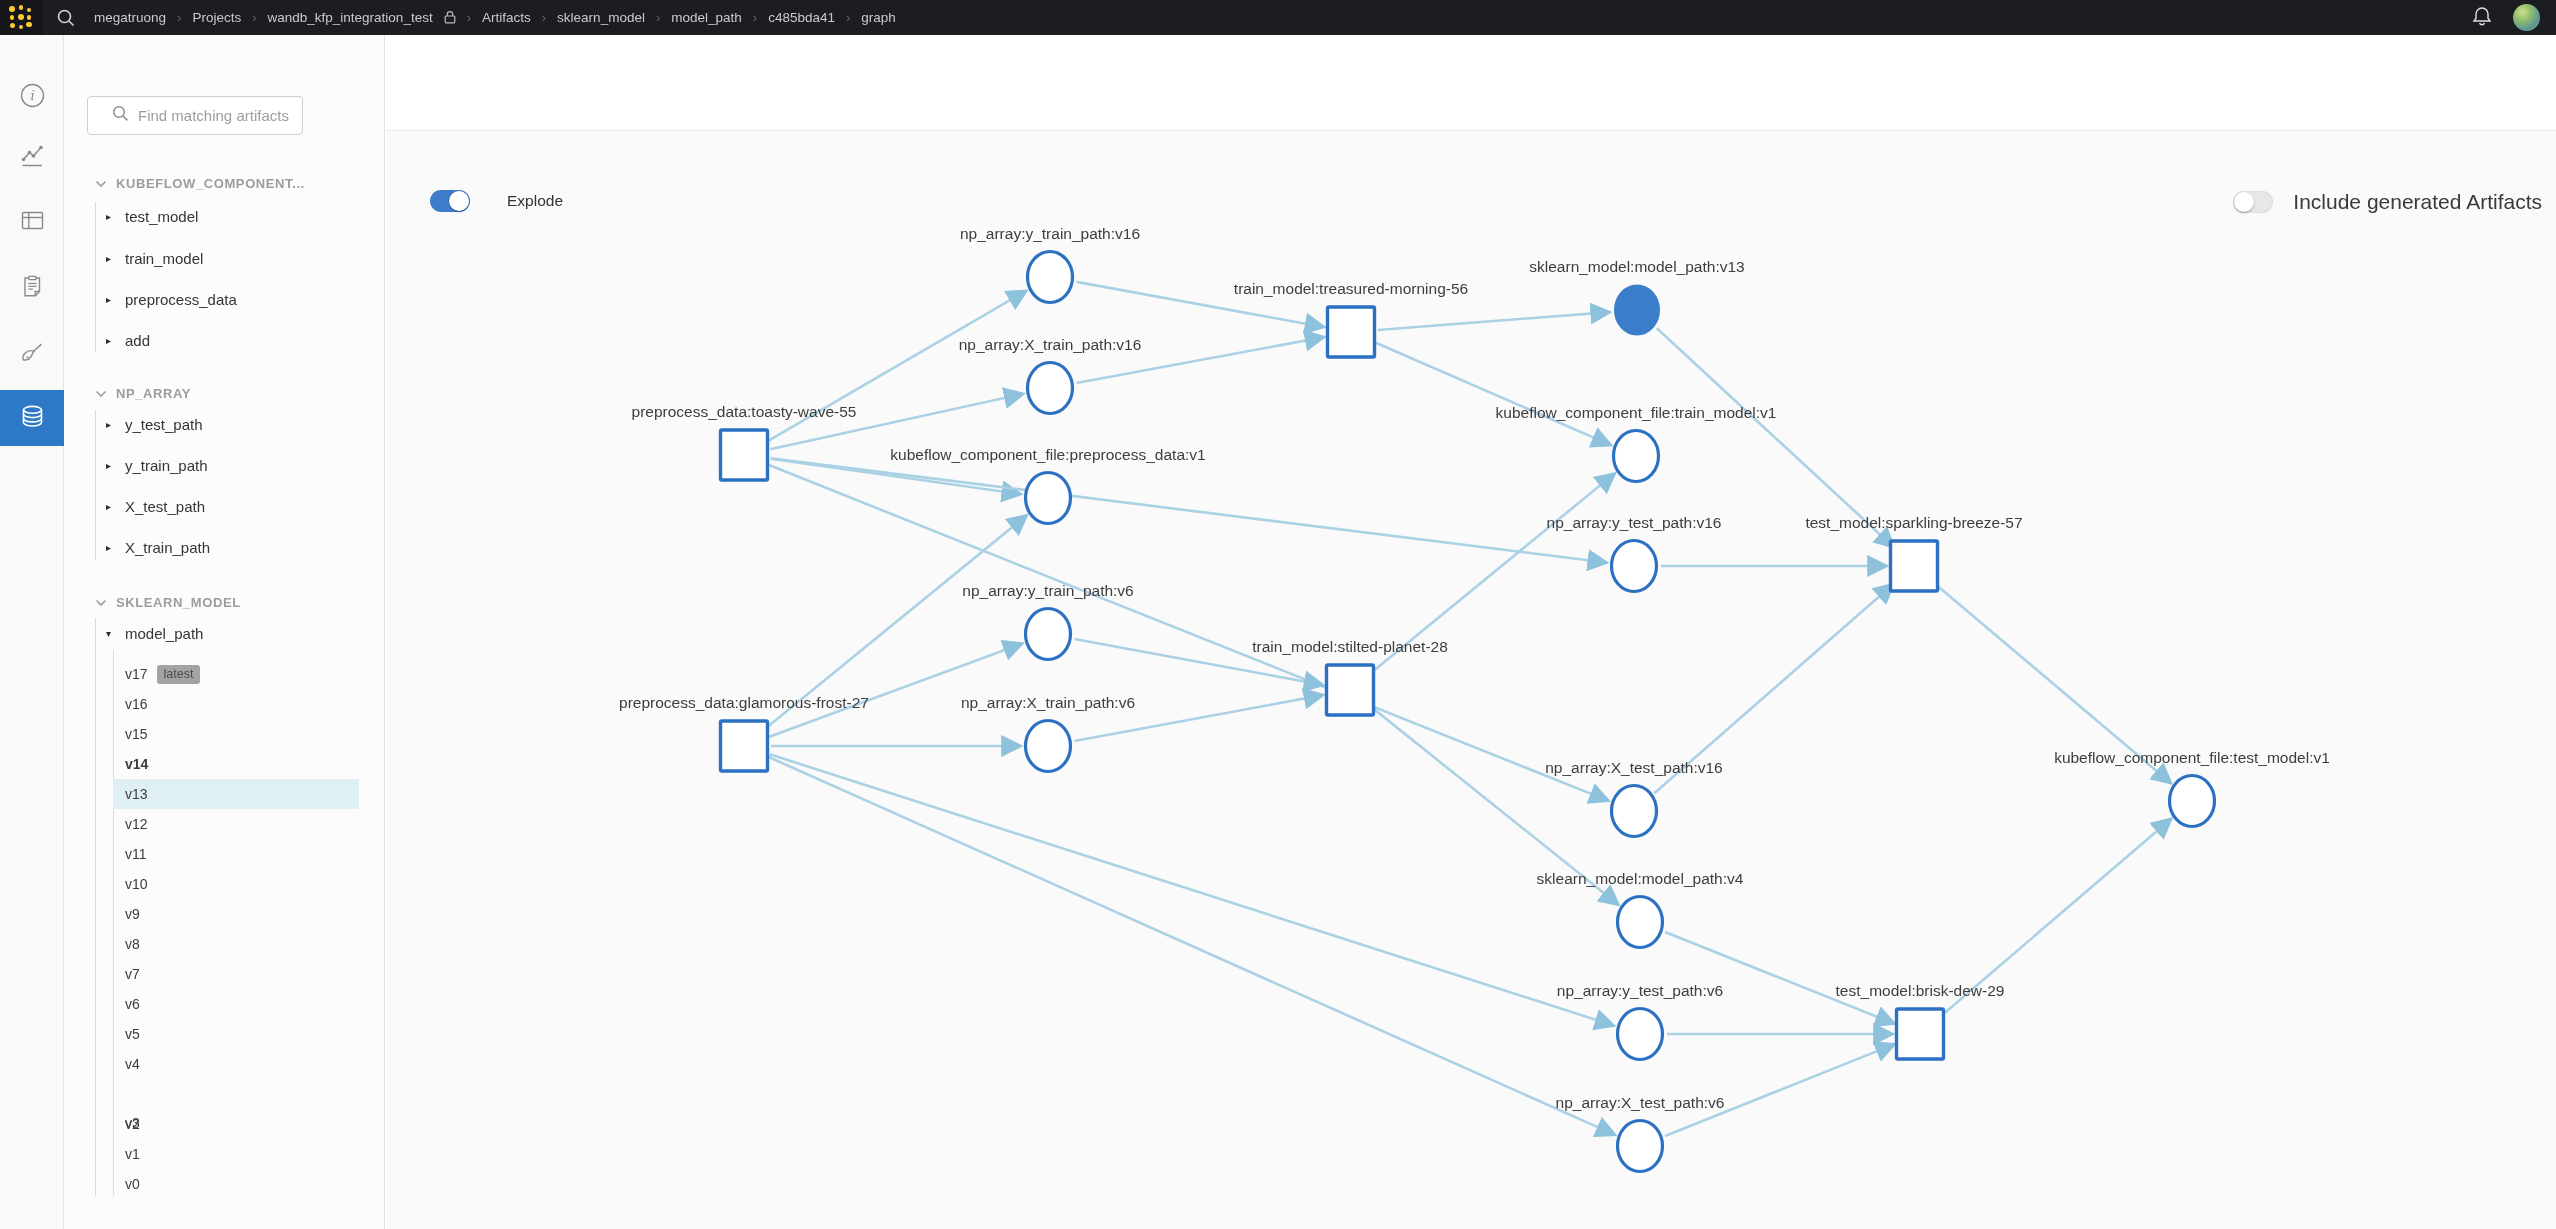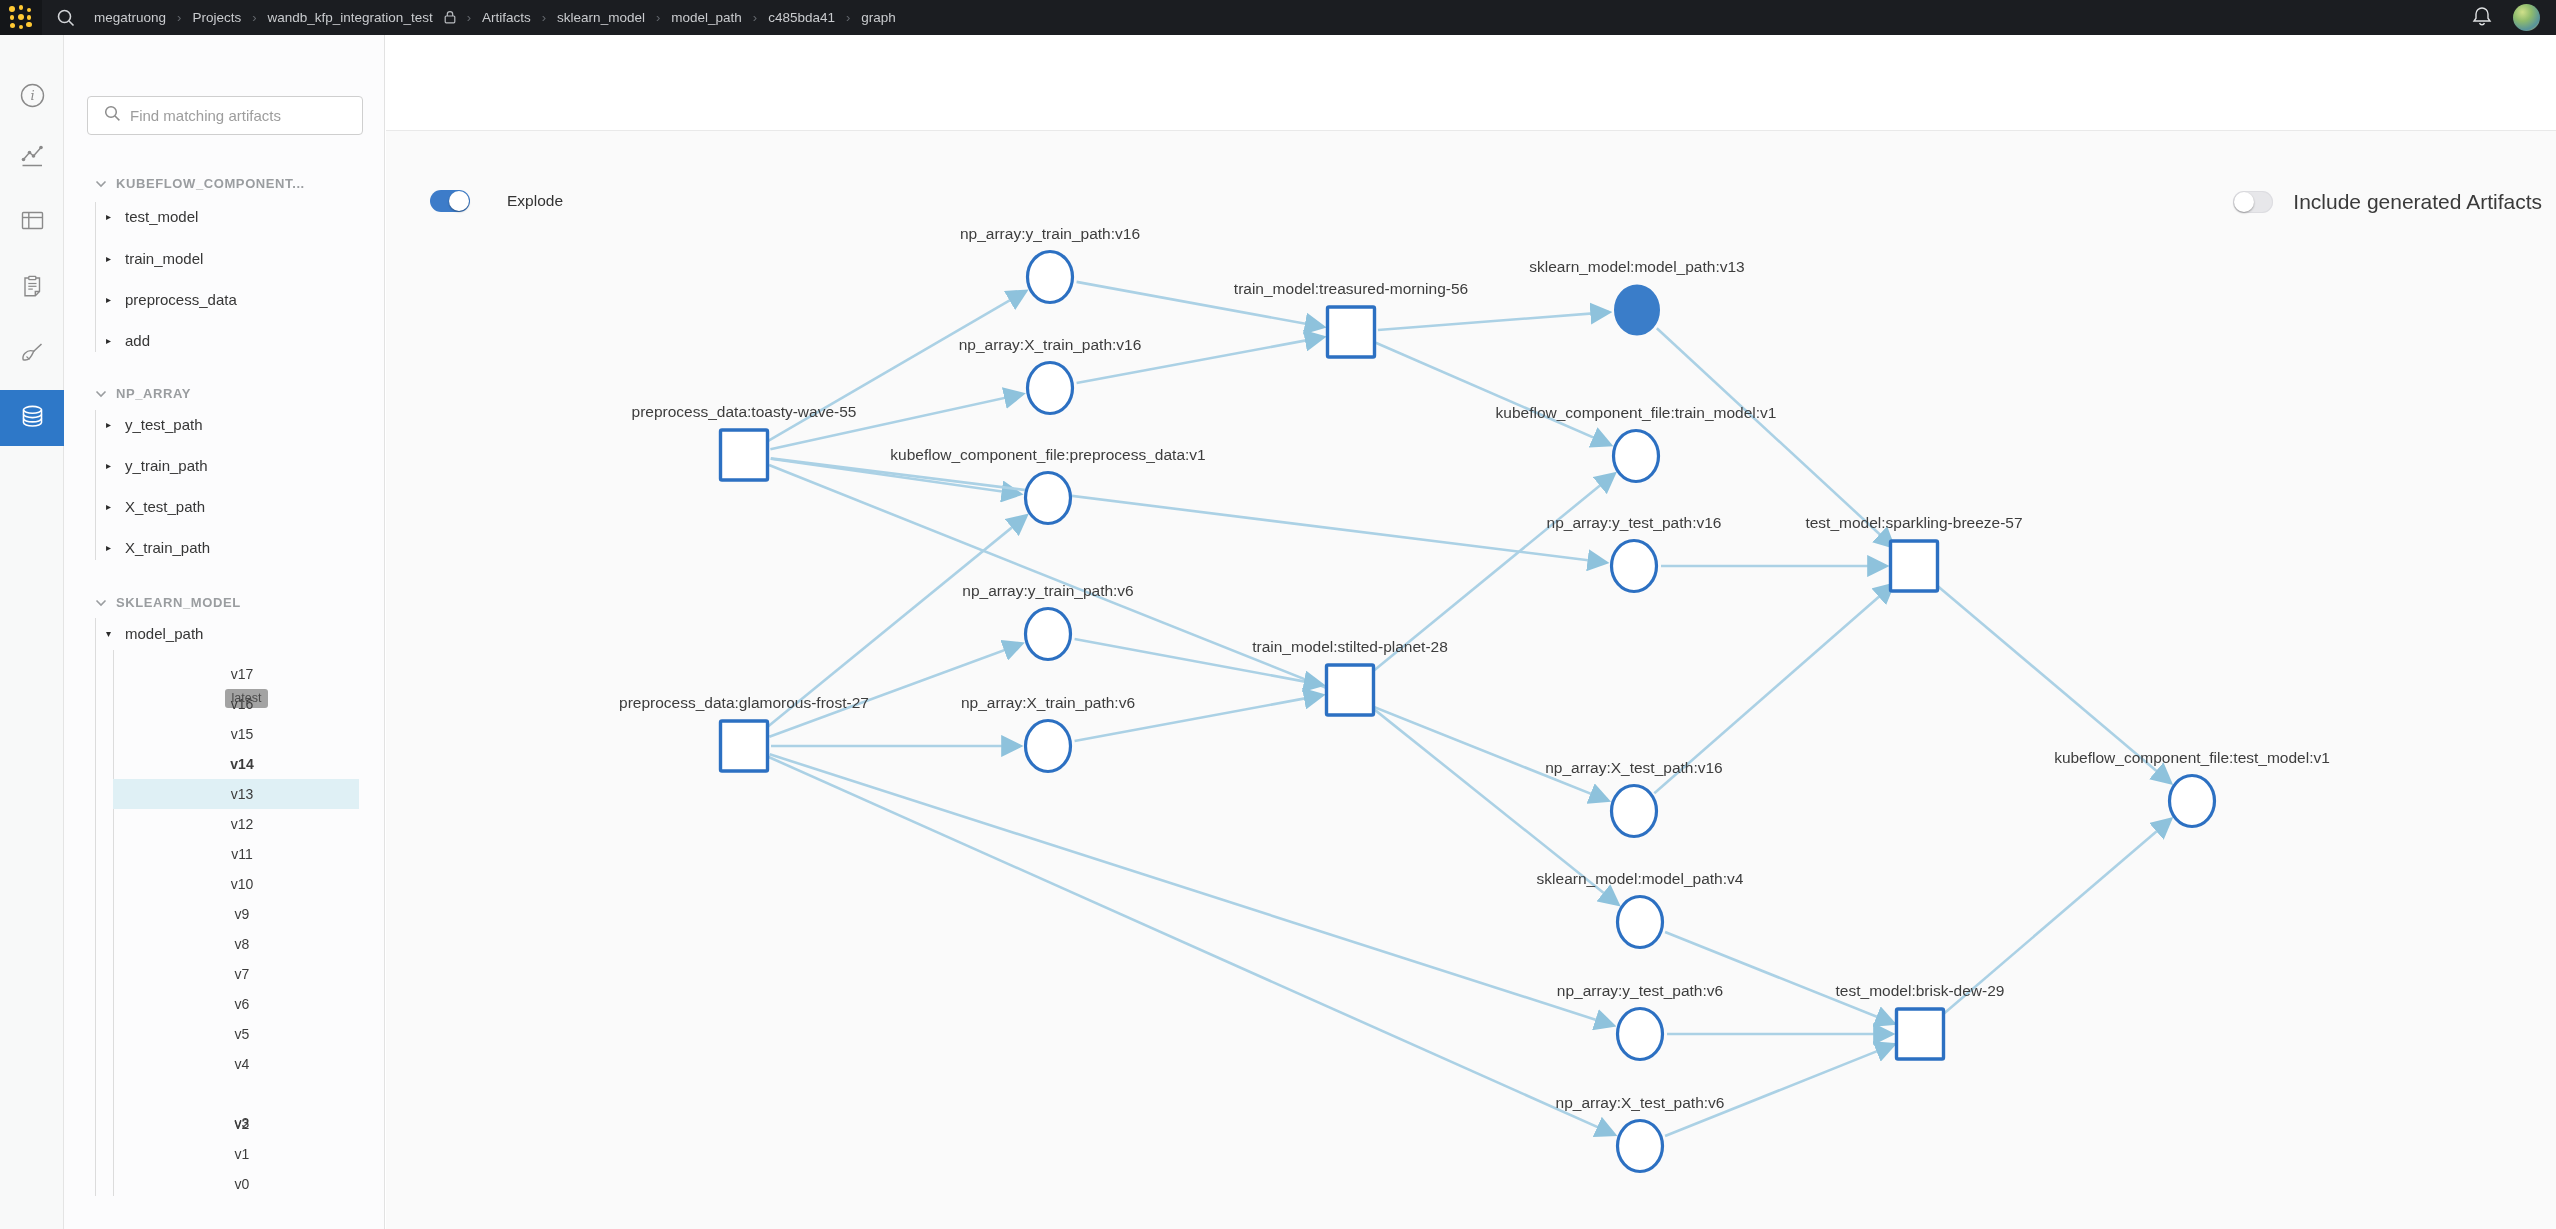--- a/index.html
+++ b/index.html
@@ -24,33 +24,33 @@
   
   #rail { position:absolute; left:0; top:35px; width:64px; height:1194px; background:#f8f9f9;
           border-right:1px solid #e4e4e4; z-index:20; }
   .rail-item { position:absolute; left:0; width:64px; height:56px; display:flex;
                align-items:center; justify-content:center; }
   .rail-item.selected { background:#2e78c8; }
 
   
   #panel { position:absolute; left:64px; top:35px; width:321px; height:1194px; background:#fcfcfd;
            border-right:1px solid #e2e2e2; z-index:20; }
-  #search-box { position:absolute; left:23px; top:61px; width:276px; height:39px; background:#fff;
-                border:1px solid #cfcfcf; border-radius:4px; display:flex; align-items:center; padding-left:16px; }
+  #search-box { position:absolute; left:23px; top:61px; width:216px; height:39px; background:#fff;
+                border:1px solid #cfcfcf; border-radius:4px; display:flex; align-items:center; padding-left:24px; }
   #search-box input { border:none; outline:none; font-size:15px; color:#333; width:210px; margin-left:9px;
                       font-family:"Liberation Sans","DejaVu Sans",sans-serif; background:transparent; }
   #search-box input::placeholder { color:#9d9d9d; }
   .sec-header { position:absolute; left:31px; display:flex; align-items:center; gap:9px;
                 font-size:13px; font-weight:700; letter-spacing:0.6px; color:#9a9da0; }
   .tree-item { position:absolute; left:42px; display:flex; align-items:center; gap:9px;
                font-size:15px; color:#363636; height:22px; }
   .tri { font-family:"DejaVu Sans",sans-serif; font-size:10px; color:#2b2b2b; width:10px; }
   .guide { position:absolute; width:1px; background:#dcdcdc; }
   .version-row { position:absolute; left:49px; width:246px; height:30px; line-height:30px;
-                 padding-left:12px; font-size:14px; color:#3c3c3c; display:flex; align-items:center;flex-direction:column; }
+                 padding-left:12px; font-size:14px; color:#3c3c3c; display:flex; align-items:center; }
   .version-row.selected { background:#dff0f5; }
   .badge { margin-left:9px; background:#a3a3a3; color:#4a4a4a; font-size:12.5px;
            padding:1px 7px; border-radius:3px; line-height:17px; }
 
   
   #main { position:absolute; left:386px; top:35px; width:2170px; height:1194px; background:#ffffff; }
   #tabs { position:absolute; left:81px; top:53px; height:43px; display:flex; gap:49px; }
   .tab { height:43px; line-height:40px; font-size:15.5px; color:#6d6d6d; padding:0 10px; }
   .tab.active { color:#191919; border-bottom:3px solid #5181b8; }
   #tab-border { position:absolute; left:0; top:95px; width:2170px; height:1px; background:#e9e9e9; }

